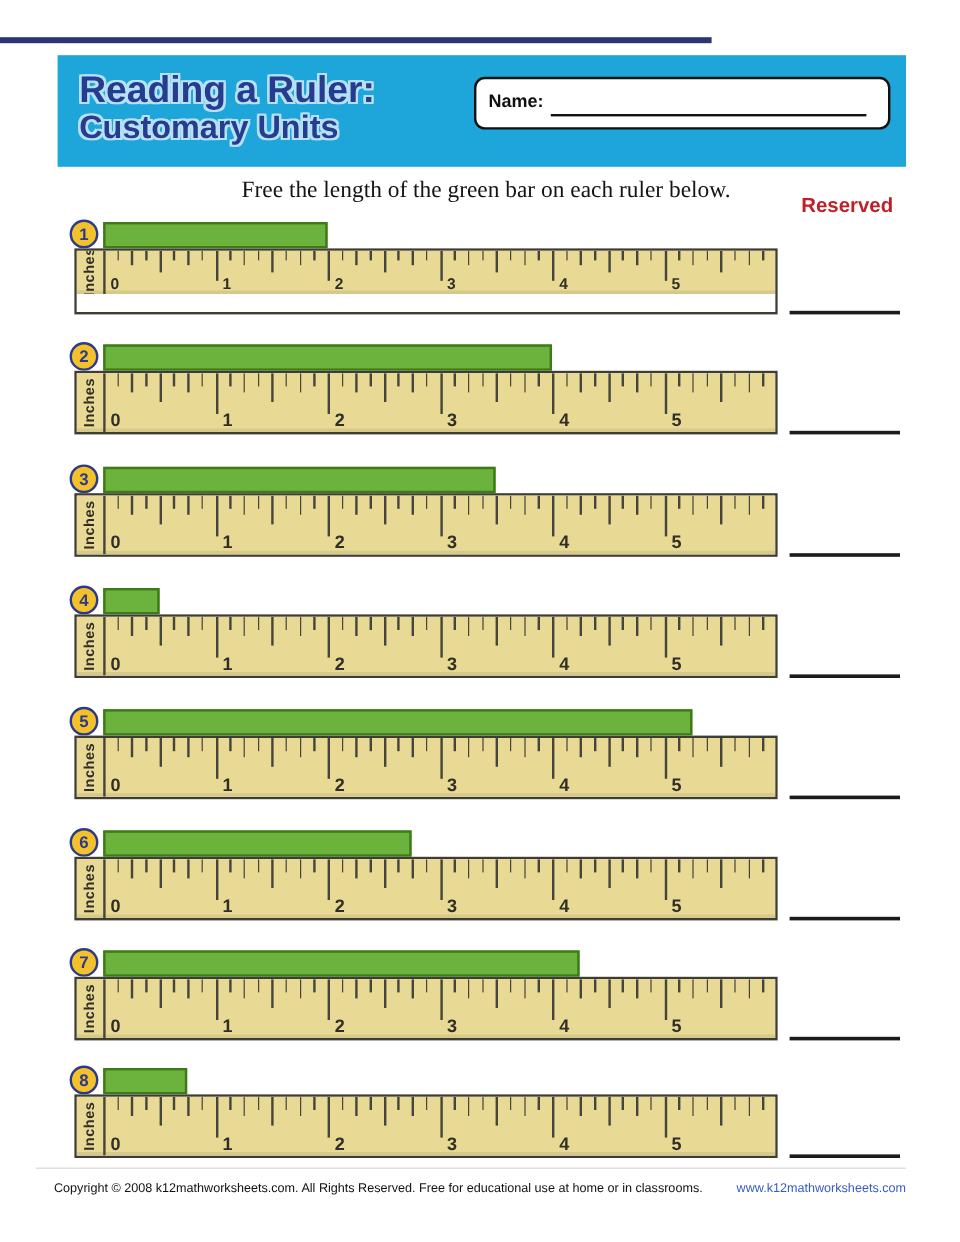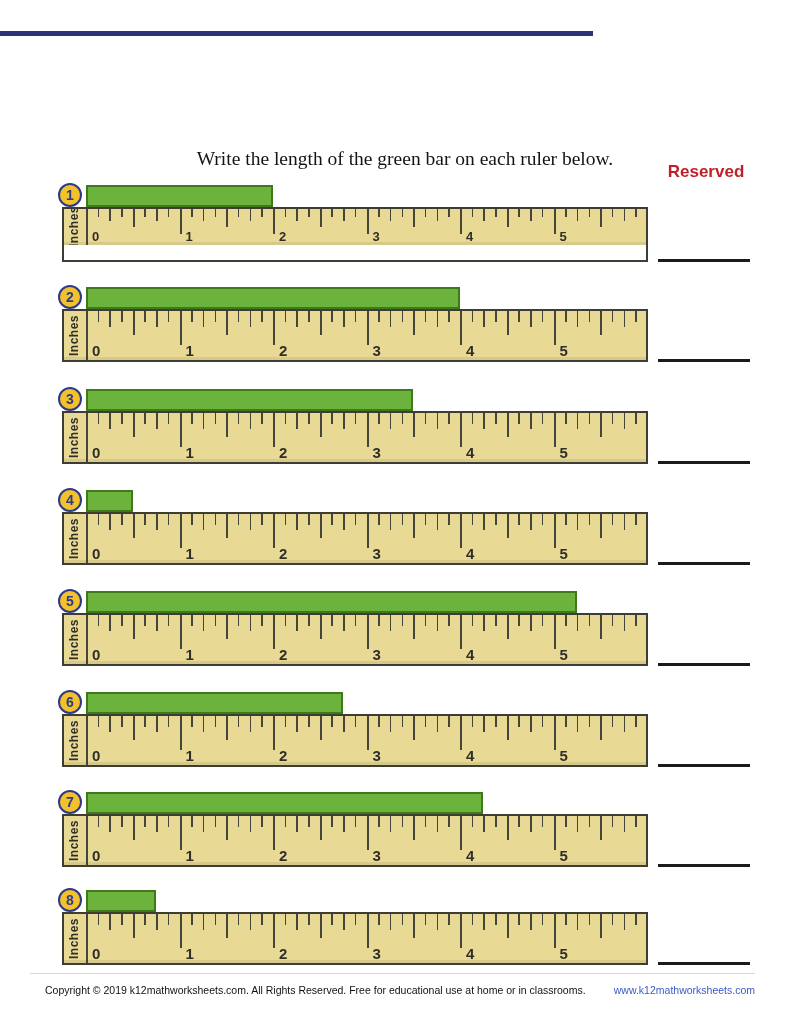--- a/index.html
+++ b/index.html
@@ -51,22 +51,32 @@
   .copyright{position:absolute;left:45px;top:984px;font-size:10.5px;color:#111;}
   .website{position:absolute;right:45px;top:984px;font-size:10.5px;color:#3A5BC7;}
 </style>
 </head>
 <body>
 
 <div class="page">
 
   <div class="top-line"></div>
 
-
-  <div class="instruction">Write the length of the green bar on each ruler below.</div>
+  <div class="band">
+    <div class="title">
+      <div class="t1">Reading a Ruler:</div>
+      <div class="t2">Customary Units</div>
+    </div>
+    <div class="name-box">
+      <span class="name-label">Name:</span>
+      <span class="name-line"></span>
+    </div>
+  </div>
+
+  <div class="instruction">Free the length of the green bar on each ruler below.</div>
   <div class="answers-label">Reserved</div>
 
   <div id="problems">
       <div class="row" style="top: 183px;">
         <div class="badge" style="background: rgb(243, 193, 43); border-color: rgb(44, 59, 136); color: rgb(44, 59, 136);">
           <span>1</span>
         </div>
         <div class="gbar" style="width: 187px; background: rgb(108, 179, 62); border-color: rgb(62, 122, 26);"></div>
         <div class="ruler" style="height: 55px; border-color: rgb(61, 61, 51);">
           <div class="blank-strip" style="height: 15px;"></div>
@@ -588,16 +598,16 @@
             <span class="rnum" style="left: 308.5px; font-size: 15px;">3</span>
             <span class="rnum" style="left: 402px; font-size: 15px;">4</span>
             <span class="rnum" style="left: 495.5px; font-size: 15px;">5</span>
           </div>
         </div>
         <div class="ans-line" style="top: 74px;"></div>
       </div>
     </div>
 
   <div class="footer-rule"></div>
-  <div class="copyright">Copyright © 2019  k12mathworksheets.com. All Rights Reserved. Free for educational use at home or in classrooms.</div>
+  <div class="copyright">Copyright © 2008  k12mathworksheets.com. All Rights Reserved. Free for educational use at home or in classrooms.</div>
   <div class="website">www.k12mathworksheets.com</div>
 
 </div>
 
 </body></html>

